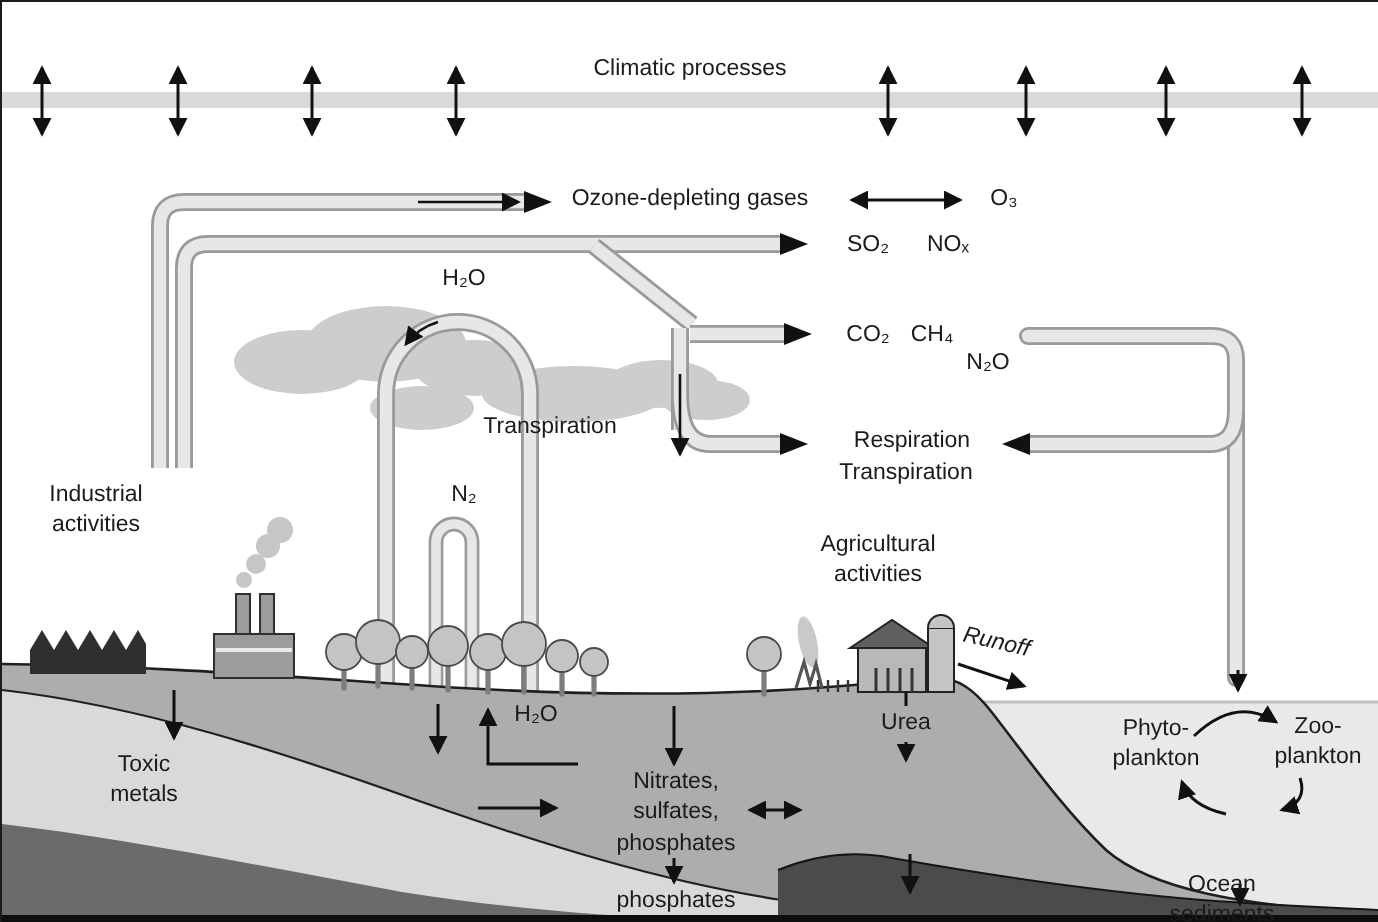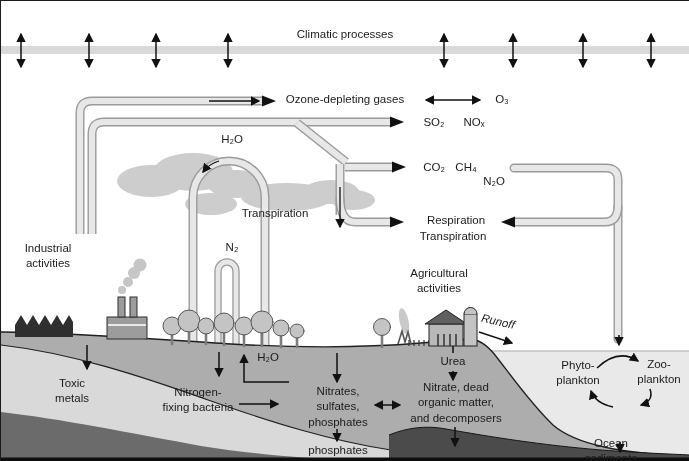--- a/index.html
+++ b/index.html
@@ -217,28 +217,23 @@
 activities</div>
   <div class="lbl" style="left:231px;top:247px">N₂</div>
   <div class="lbl" style="left:438px;top:280px">Agricultural
 activities</div>
   <div class="lbl rot" style="left:497px;top:321px">Runoff</div>
   <div class="lbl" style="left:452px;top:361px">Urea</div>
   <div class="lbl" style="left:267px;top:357px">H₂O</div>
 
   <div class="lbl" style="left:71px;top:390px">Toxic
 metals</div>
-  <div class="lbl" style="left:197px;top:399px">Nitrogen-
-fixing bacteria</div>
   <div class="lbl" style="left:337px;top:406px">Nitrates,
 sulfates,
 phosphates</div>
-  <div class="lbl" style="left:455px;top:402px">Nitrate, dead
-organic matter,
-and decomposers</div>
   <div class="lbl" style="left:337px;top:450px">phosphates</div>
 
   <div class="lbl" style="left:577px;top:372px">Phyto-
 plankton</div>
   <div class="lbl" style="left:658px;top:371px">Zoo-
 plankton</div>
   <div class="lbl" style="left:610px;top:450px">Ocean sediments</div>
 
 </div>
 

